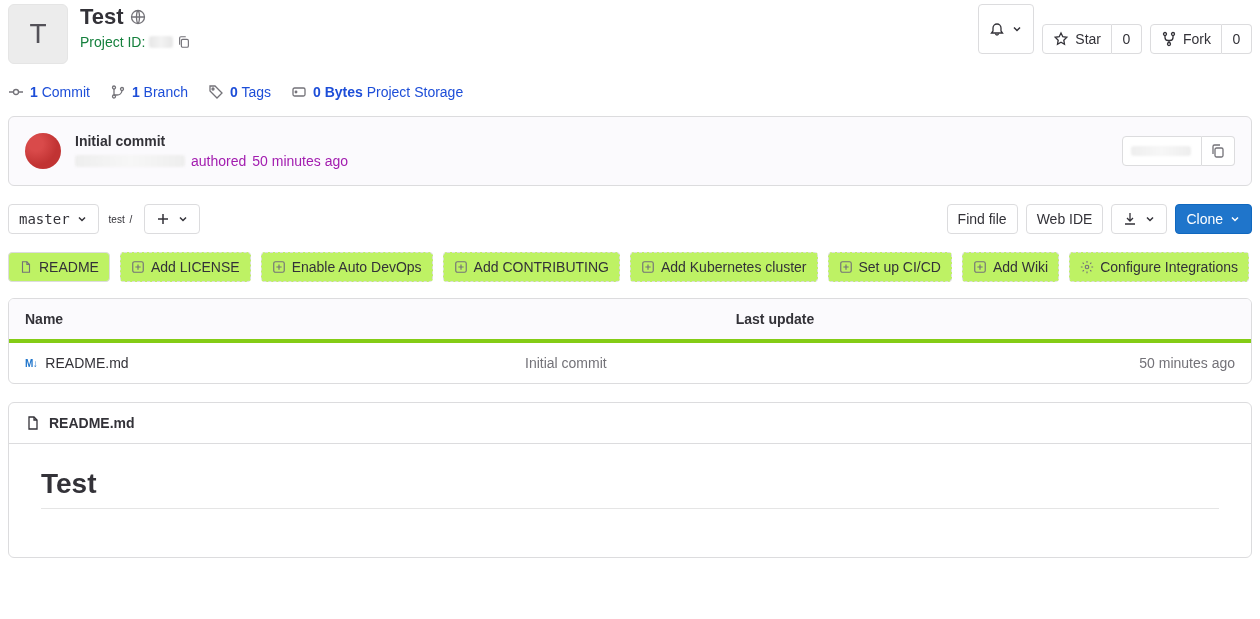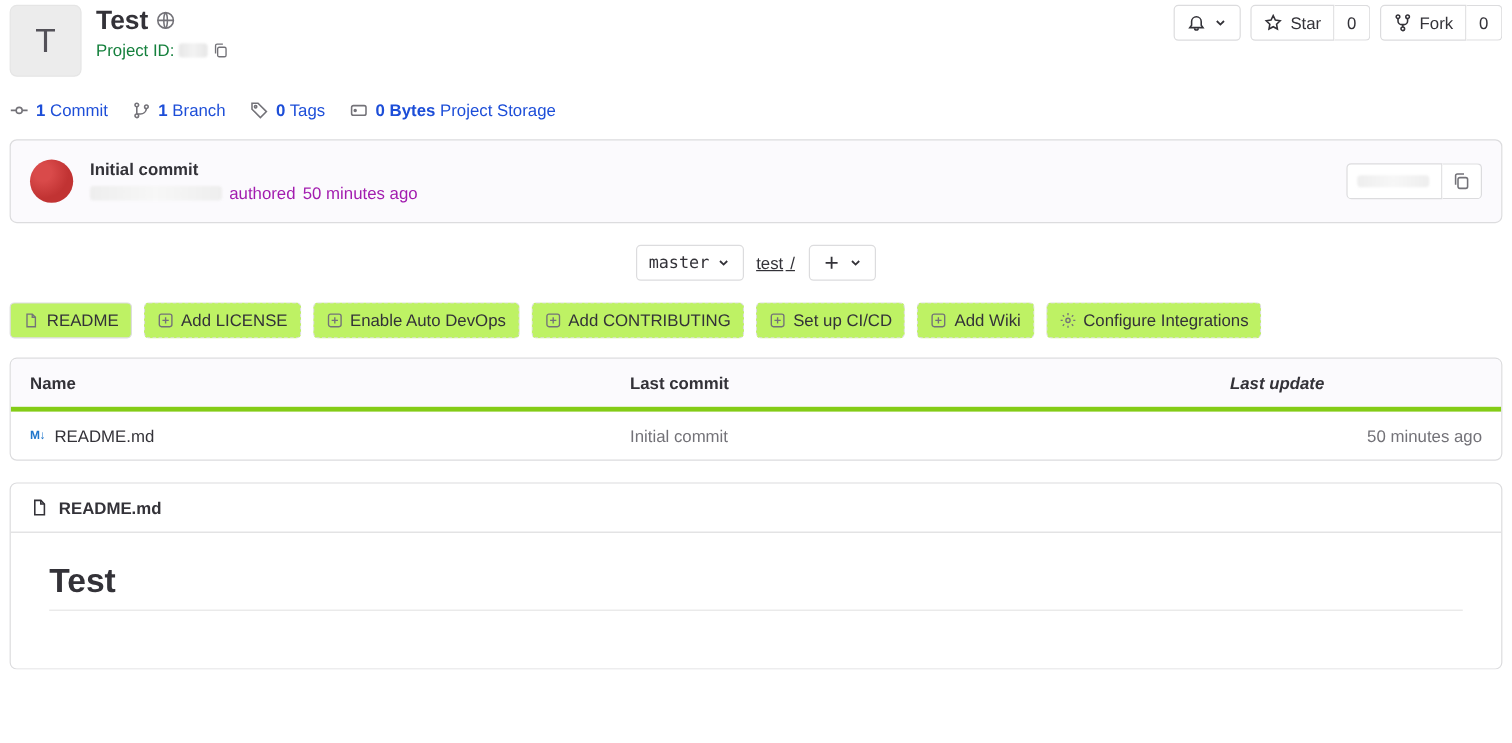--- a/index.html
+++ b/index.html
@@ -40,21 +40,21 @@
     display: inline-flex; align-items: center; justify-content: center;
     gap: 6px;
     padding: 6px 10px;
     background: #fff;
     border: 1px solid #dcdcde;
     border-radius: 4px;
     font-size: 14px; color: #333238;
     cursor: pointer;
   }
   .btn .ico { width:16px; height:16px; }
-  .btn-group { display:inline-flex; }
+  .btn-group { display:inline-flex;margin-top:20px; }
   .btn-group .btn:first-child { border-top-right-radius:0; border-bottom-right-radius:0; }
   .btn-group .btn:last-child  { border-top-left-radius:0; border-bottom-left-radius:0; border-left:none; min-width:30px; }
   .btn.primary { background:#1f75cb; border-color:#1068bf; color:#fff; }
   .chev { width:12px; height:12px; }
 
   
   .stats-row {
     display:flex; gap:20px; align-items:center;
     padding: 20px 0 16px 0;
     color:#333238;
@@ -81,25 +81,24 @@
   .blur-chip-wide {display:inline-block; width:110px; height:12px; background:linear-gradient(90deg,#eee,#f7f7f7,#eee); border-radius:3px; filter:blur(1px);}
   .commit-right { display:flex; }
   .hashbox { border:1px solid #dcdcde; border-radius:4px 0 0 4px; background:#fff; padding:6px 8px; width:80px; display:flex; align-items:center;}
   .hash-blur { width:60px; height:10px; background:linear-gradient(90deg,#eee,#f7f7f7,#eee); border-radius:3px; filter:blur(1px);}
   .copy-btn { border:1px solid #dcdcde; border-left:none; background:#fff; padding:6px 8px; border-radius:0 4px 4px 0; display:flex; align-items:center; cursor:pointer;}
 
   
   .controls-row {
     display:flex; justify-content:space-between; align-items:center;
     padding: 18px 0;
-    flex-direction: column;
   }
   .controls-left { display:flex; align-items:center; gap:10px; }
   .branch-select { font-family: ui-monospace, SFMono-Regular, Menlo, monospace; }
-  .path { color:#333238; font-size:14px;text-decoration:underline; }
+  .path { color:#333238; font-size:10px; }
   .path .slash { color:#333238; margin:0 2px;}
   .controls-right { display:flex; gap:8px; }
 
   
   .chips { display:flex; flex-wrap:wrap; gap:10px; padding-bottom:16px; }
   .chip {
     border:1px solid #dcdcde;
     border-radius:4px;
     padding:6px 10px;
     display:inline-flex; align-items:center; gap:6px;
@@ -117,21 +116,21 @@
     display:grid;
     grid-template-columns: 1fr 1fr 210px;
     align-items:center;
   }
   .files-header {
     background:#fbfafd;
     padding:12px 16px;
     font-weight:600;
     border-bottom:4px solid #84cc16;
   }
-  .files-header .c3 { text-align:left;font-style:italic; }
+  .files-header .c3 { text-align:center; }
   .files-row {
     padding:12px 16px;
   }
   .files-row .name { display:flex; align-items:center; gap:8px; }
   .files-row .name .md-ico { color:#1f75cb; font-size:10px; font-weight:700; letter-spacing:-0.5px;}
   .files-row .c2 { color:#737278; }
   .files-row .c3 { color:#737278; text-align:right; }
 
   
   .readme-panel { border:1px solid #dcdcde; border-radius:6px; margin-top:18px; }
@@ -302,20 +301,44 @@
               <path d="M8 3v10M3 8h10"></path>
             </svg>
         </span>
         <span>
           <svg class="chev" viewBox="0 0 12 12" fill="none" stroke="currentColor" stroke-width="1.5">
               <path d="M3 4.5l3 3 3-3"></path>
             </svg>
         </span>
       </div>
     </div>
+    <div class="controls-right">
+      <div class="btn">Find file</div>
+      <div class="btn">Web IDE</div>
+      <div class="btn">
+        <span>
+          <svg class="ico" viewBox="0 0 16 16" fill="none" stroke="currentColor" stroke-width="1.3">
+              <path d="M8 2v8M5 7l3 3 3-3M3 13h10"></path>
+            </svg>
+        </span>
+        <span>
+          <svg class="chev" viewBox="0 0 12 12" fill="none" stroke="currentColor" stroke-width="1.5">
+              <path d="M3 4.5l3 3 3-3"></path>
+            </svg>
+        </span>
+      </div>
+      <div class="btn primary">
+        <span>Clone</span>
+        <span>
+          <svg class="chev" viewBox="0 0 12 12" fill="none" stroke="#fff" stroke-width="1.5">
+              <path d="M3 4.5l3 3 3-3"></path>
+            </svg>
+        </span>
+      </div>
+    </div>
   </div>
 
   <div class="chips">
     <div class="chip">
       <span>
           <svg class="ico" viewBox="0 0 16 16" fill="none" stroke="currentColor" stroke-width="1.3">
             <path d="M4 2h5l3 3v9H4z"></path>
             <path d="M9 2v3h3"></path>
           </svg>
         </span>
@@ -340,20 +363,29 @@
       <span>Enable Auto DevOps</span>
     </div>
     <div class="chip dashed">
       <span>
           <svg class="ico" viewBox="0 0 16 16" fill="none" stroke="currentColor" stroke-width="1.3">
             <rect x="2" y="2" width="12" height="12" rx="2"></rect>
             <path d="M8 5v6M5 8h6"></path>
           </svg>
         </span>
       <span>Add CONTRIBUTING</span>
+    </div>
+    <div class="chip dashed">
+      <span>
+          <svg class="ico" viewBox="0 0 16 16" fill="none" stroke="currentColor" stroke-width="1.3">
+            <rect x="2" y="2" width="12" height="12" rx="2"></rect>
+            <path d="M8 5v6M5 8h6"></path>
+          </svg>
+        </span>
+      <span>Add Kubernetes cluster</span>
     </div>
     <div class="chip dashed">
       <span>
           <svg class="ico" viewBox="0 0 16 16" fill="none" stroke="currentColor" stroke-width="1.3">
             <rect x="2" y="2" width="12" height="12" rx="2"></rect>
             <path d="M8 5v6M5 8h6"></path>
           </svg>
         </span>
       <span>Set up CI/CD</span>
     </div>
@@ -373,21 +405,20 @@
             <path d="M8 1v2M8 13v2M1 8h2M13 8h2M3 3l1.4 1.4M11.6 11.6 13 13M13 3l-1.4 1.4M4.4 11.6 3 13"></path>
           </svg>
         </span>
       <span>Configure Integrations</span>
     </div>
   </div>
 
   <div class="files">
     <div class="files-header">
       <div>Name</div>
-      <div>Last commit</div>
       <div class="c3">Last update</div>
     </div>
     <div class="files-row">
       <div class="name">
         <span class="md-ico">M↓</span>
         <span>README.md</span>
       </div>
       <div class="c2">Initial commit</div>
       <div class="c3">50 minutes ago</div>
     </div>

